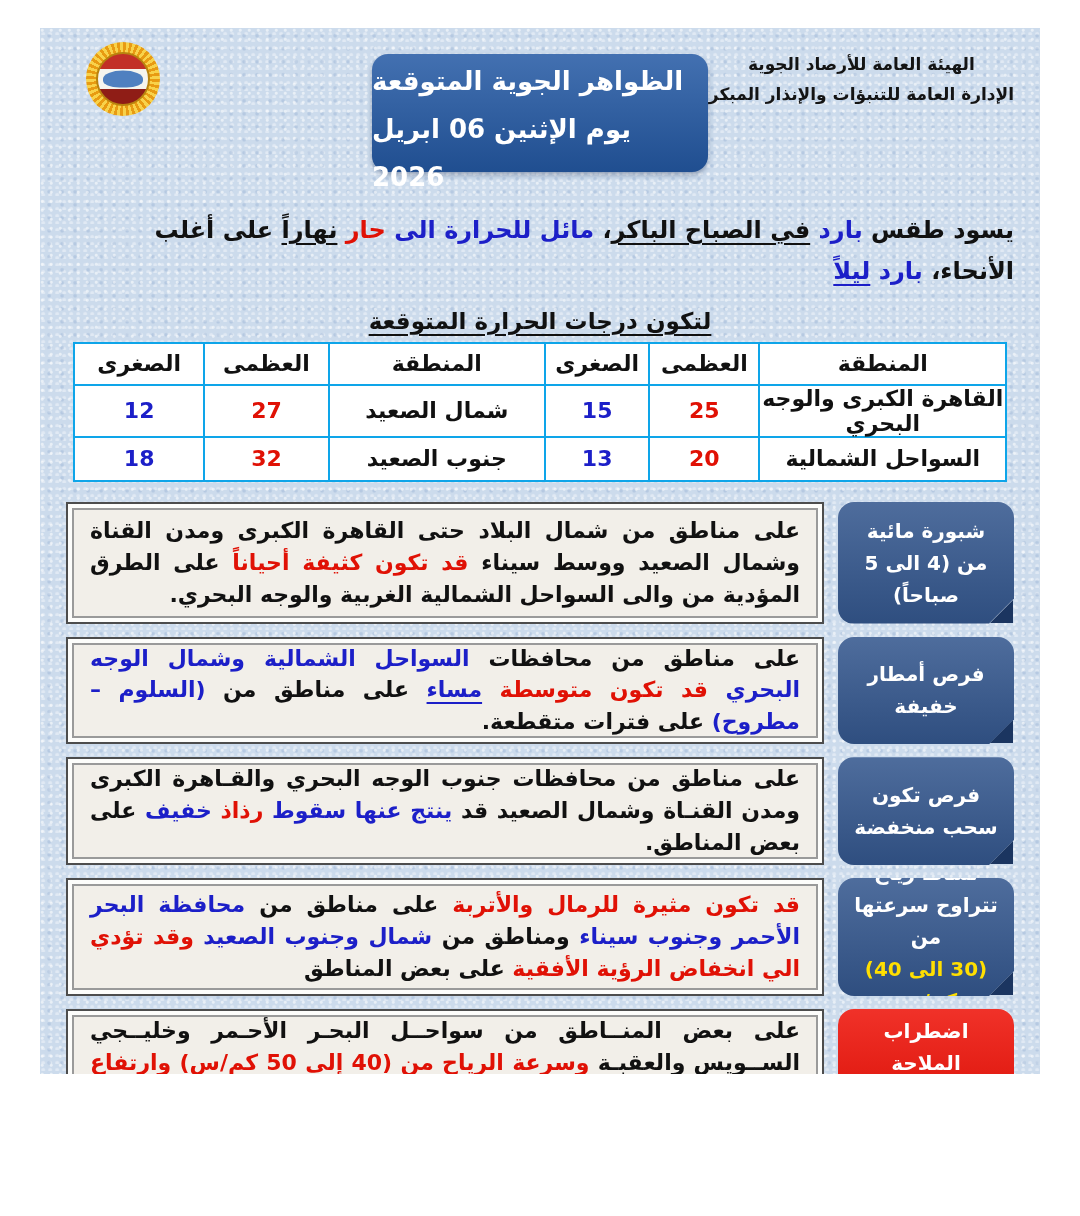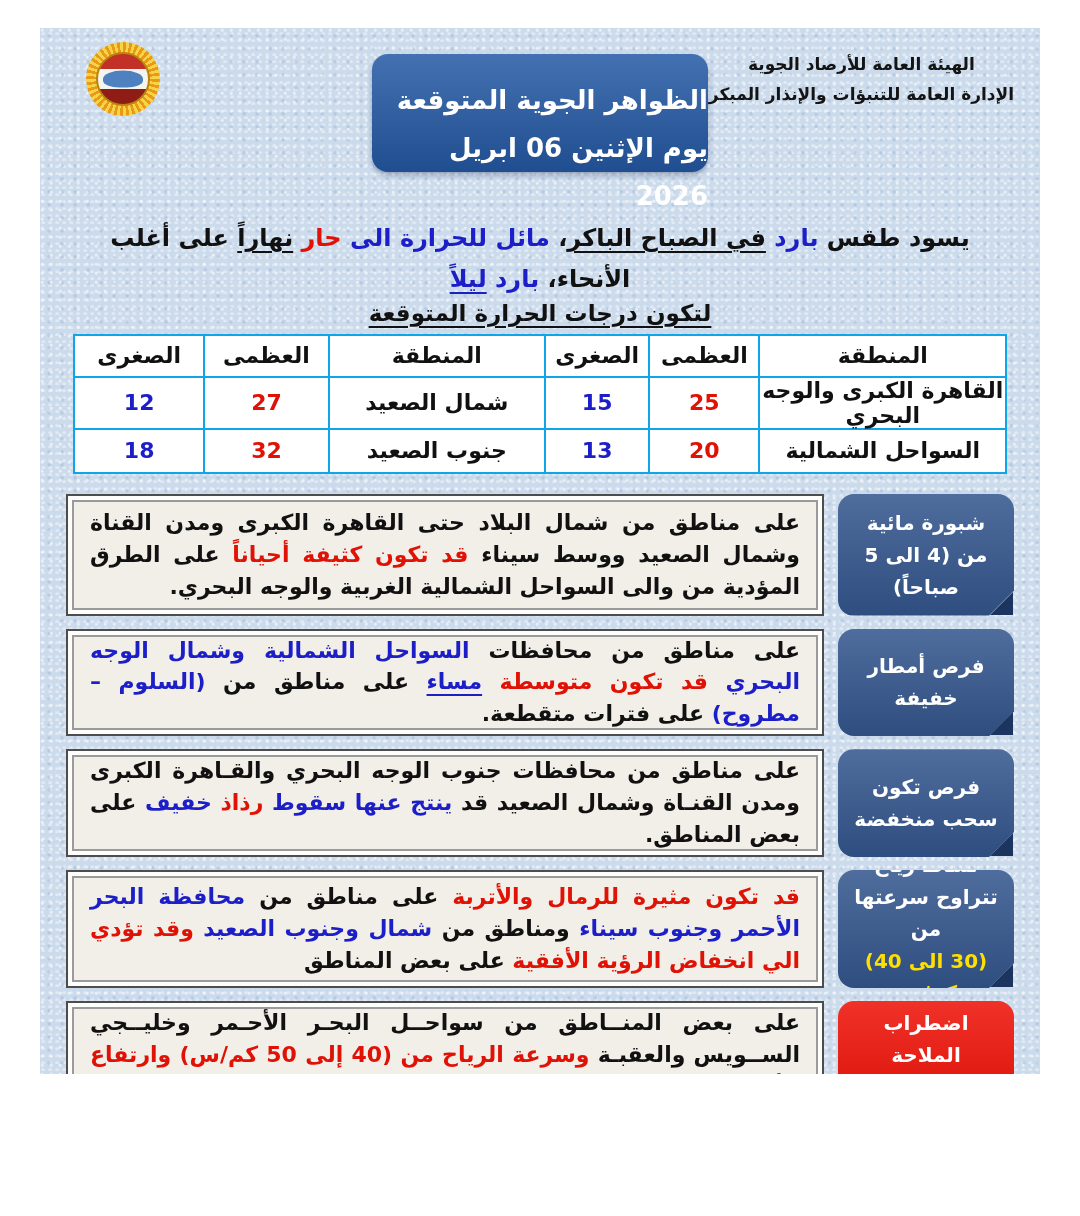--- a/index.html
+++ b/index.html
@@ -17,21 +17,21 @@
   }
   .content { padding: 0 26px; }
 
   
   .header { position: relative; height: 176px; }
   .org-name { position: absolute; top: 22px; right: 0; font-size: 17px; line-height: 1.75; text-align: center; color: #141414; }
   .title-box {
     position: absolute; top: 26px; right: 50%; transform: translateX(50%);
     width: 336px; height: 118px; border-radius: 16px;
     background: var(--title-bg, #2459a4) linear-gradient(180deg, rgba(255,255,255,.14), rgba(0,0,0,.12));
-    color: #fff; text-align: right; font-size: 26px; line-height: 1.85; padding-top: 22px;
+    color: #fff; text-align: left; font-size: 26px; line-height: 1.85; padding-top: 3px;
     box-shadow: 0 3px 5px rgba(20,40,80,.35);
   }
   .logo {
     position: absolute; top: 14px; left: 20px; width: 74px; height: 74px; border-radius: 50%;
     background: repeating-conic-gradient(#e89b12 0deg 5deg, #f8d24a 5deg 10deg);
     display: flex; align-items: center; justify-content: center;
   }
   .logo-inner {
     width: 54px; height: 54px; border-radius: 50%; position: relative; overflow: hidden;
     border: 2px solid #b8830e;
@@ -40,24 +40,24 @@
   .logo-cloud { position: absolute; top: 50%; left: 50%; transform: translate(-50%,-50%); width: 40px; height: 17px; background: #4f80c0; border-radius: 55% 55% 45% 45%; }
 
   
   .c-black { color: var(--text-black, #111); }
   .c-blue { color: var(--text-blue, #1c1fc8); }
   .c-red { color: var(--text-red, #e01105); }
   .c-yellow { color: var(--text-yellow, #ffdf00); }
   .u { text-decoration: underline; text-underline-offset: 5px; text-decoration-thickness: 2px; }
 
   
-  .summary { margin-top: 14px; text-align: center; font-size: 24px; line-height: 1.7; color: #111; }
-
-  
-  .table-caption { margin-top: 0; text-align: center; font-size: 23px; color: #111; text-decoration: underline; text-underline-offset: 5px; text-decoration-thickness: 2px; }
+  .summary { margin-top: 6px; font-size: 24px; line-height: 1.7; color: #111; }
+
+  
+  .table-caption { margin-top: 16px; text-align: center; font-size: 23px; color: #111; text-decoration: underline; text-underline-offset: 5px; text-decoration-thickness: 2px; }
   table.temps { margin: 8px auto 0; border-collapse: collapse; background: #fff; width: 934px; table-layout: fixed; }
   table.temps th, table.temps td { border: 2px solid #0ea5e9; text-align: center; vertical-align: middle; font-weight: 700; }
   table.temps th { height: 42px; font-size: 22px; color: #111; }
   table.temps td { height: 44px; font-size: 22px; margin-left: 28px; }
   .col-region { color: #111; }
   th.col-max, td.col-max { color: var(--text-red, #e01105); }
   th.col-min, td.col-min { color: var(--text-blue, #1c1fc8); }
   td.num { font-size: 23px; }
 
   

